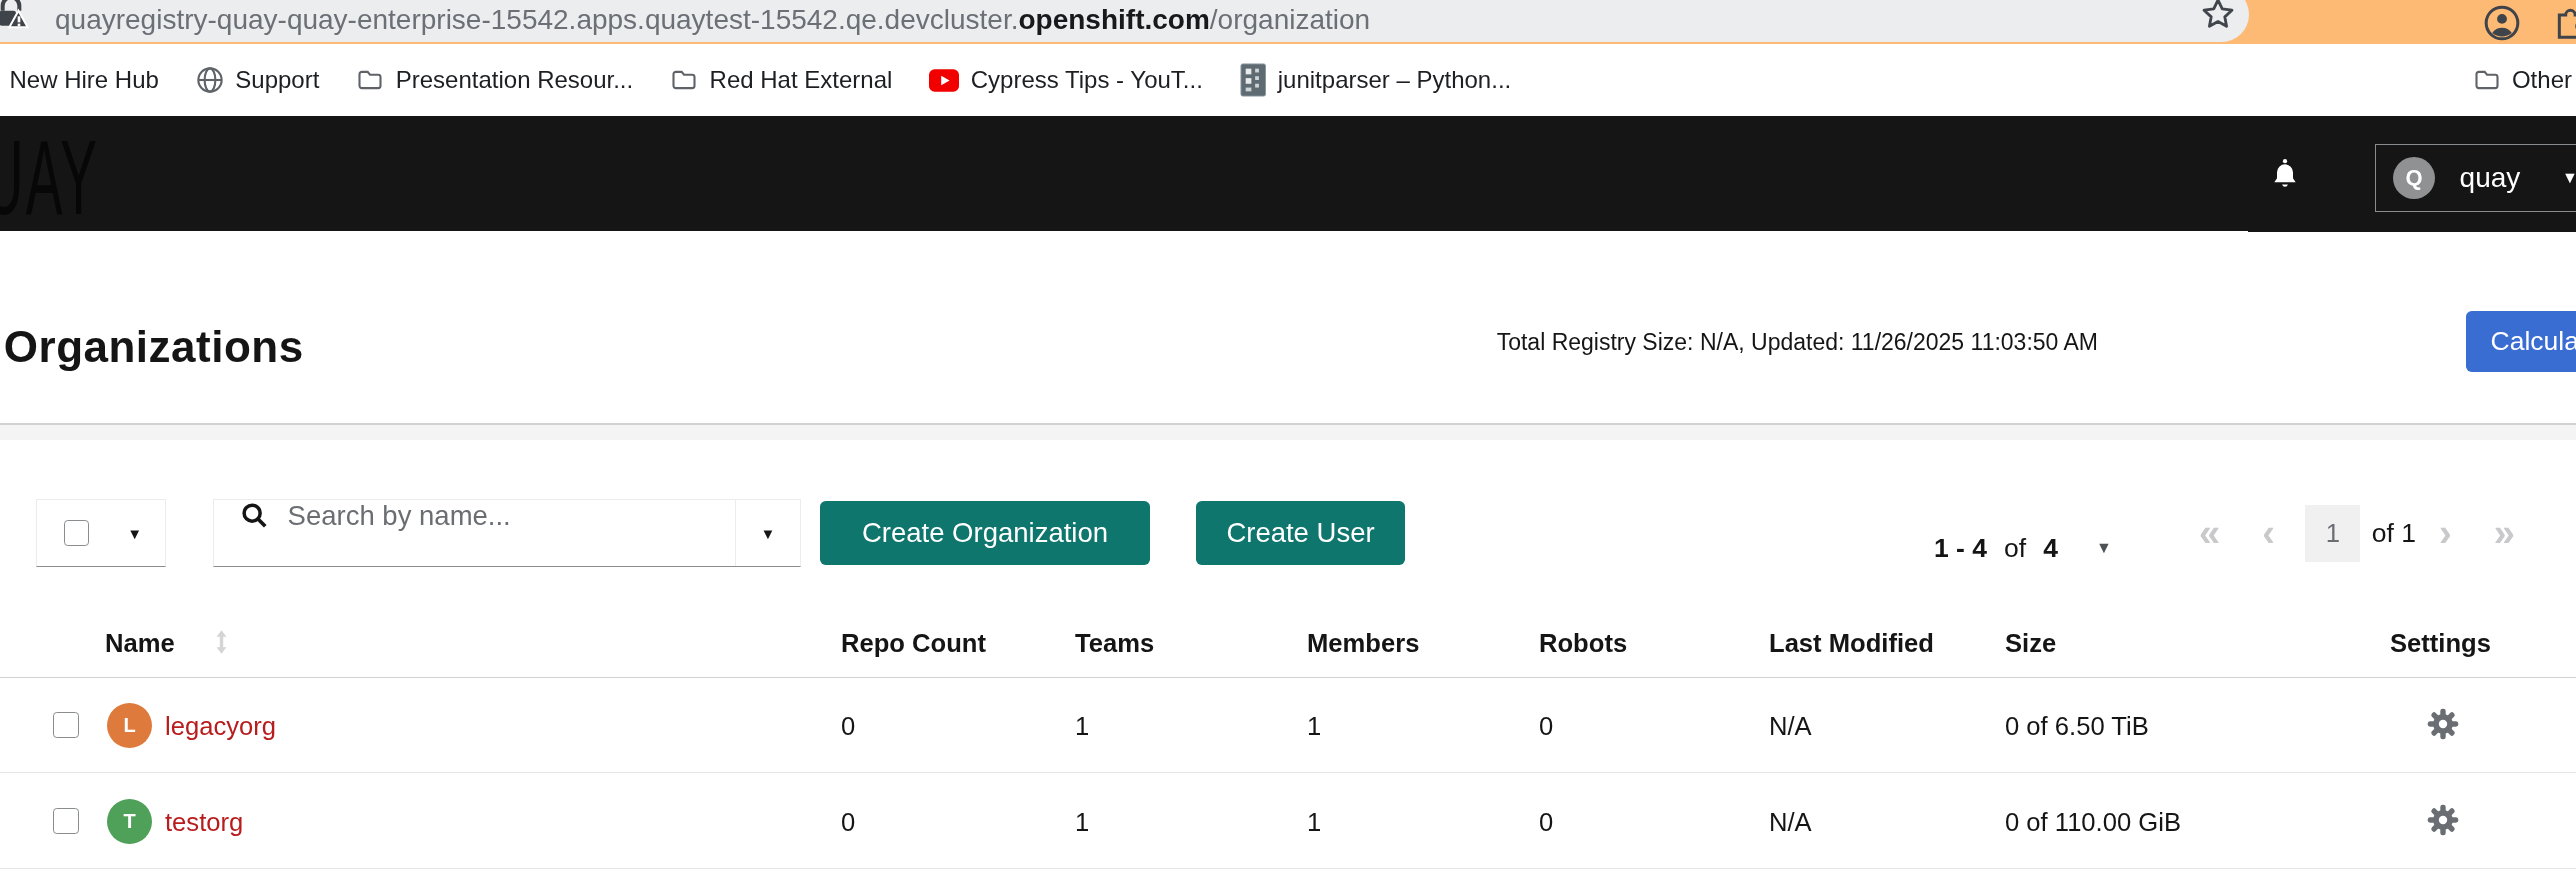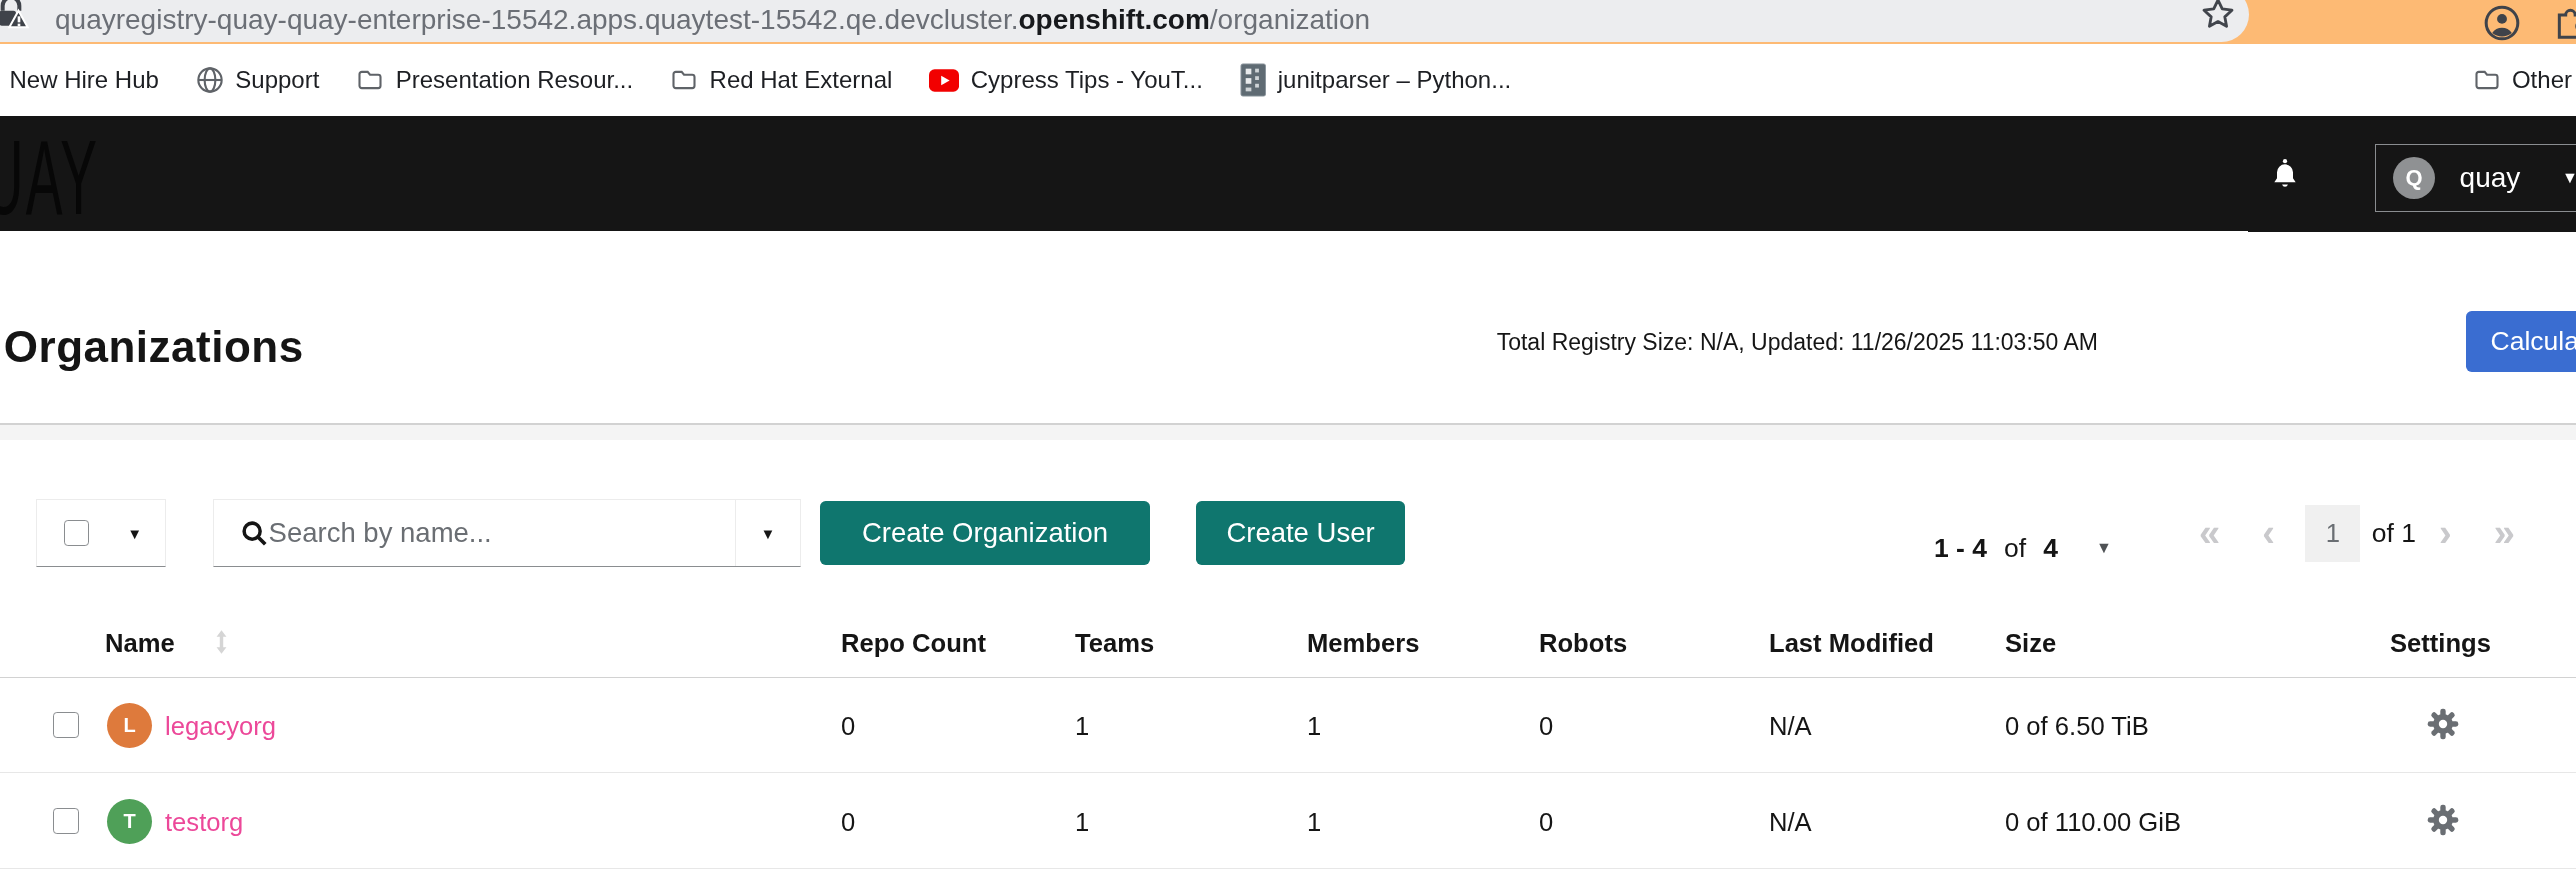--- a/index.html
+++ b/index.html
@@ -46,21 +46,21 @@
     color:#fff; font-size:26.5px; border:none; border-radius:5.7px; text-align:left; padding-left:24.6px; }
   .band-divider { position:absolute; left:0; top:423px; width:2576px; height:1.9px; background:#d2d2d2; }
   .gray-strip { position:absolute; left:0; top:425px; width:2576px; height:15px; background:#f4f4f4; }
   
   .pf-box { background:#fff; border:0.9px solid #ececec; border-bottom:1.9px solid #8a8d90; }
   .bulk-select { position:absolute; left:36px; top:499px; width:130px; height:68px;
     display:flex; align-items:center; justify-content:space-between; padding:0 23px 0 26.5px; }
   .checkbox { width:25.6px; height:25.6px; border:1.9px solid #8a8d90; border-radius:3.8px; background:#fff; }
   .caret { font-size:15px; color:#151515; }
   .search-wrap { position:absolute; left:213px; top:499px; width:588px; height:68px; display:flex; }
-  .search-main { flex:1; display:flex; align-items:center; padding-left:24.6px; }
+  .search-main { flex:1; display:flex; gap:19px; padding-left:24.6px; }
   .search-ph { font-size:27.5px; color:#6a6e73; }
   .search-caret { width:65px; border-left:0.9px solid #ececec; display:flex; align-items:center; justify-content:center; }
   .btn-primary { position:absolute; top:501px; height:64px; background:#0f766e; color:#fff; font-size:27.5px;
     border:none; border-radius:5.7px; display:flex; align-items:center; justify-content:center; }
   .btn-create-org { left:820px; width:330px; }
   .btn-create-user { left:1196px; width:209px; }
   .pag-summary { position:absolute; left:1934px; top:514px; height:68px; display:flex; align-items:center;
     gap:17px; font-size:26.5px; }
   .pag-summary b { font-weight:700; }
   .pag-caret { color:#4f5255; font-size:16px; margin-left:21px; }
@@ -71,21 +71,21 @@
   .page-of { font-size:26.5px; margin:0 2px; white-space:nowrap; }
   
   .thead { position:absolute; left:0; top:614px; width:2576px; height:64px; border-bottom:1.9px solid #d2d2d2; }
   .th { position:absolute; top:15px; font-size:25.6px; font-weight:700; white-space:nowrap; }
   .row { position:absolute; left:0; width:2576px; height:95px; border-bottom:0.9px solid #e7e7e7; background:#fff; }
   .row-1 { top:678px; } .row-2 { top:774px; }
   .cell { position:absolute; top:34px; font-size:25.6px; white-space:nowrap; }
   .row .checkbox { position:absolute; left:53px; top:34px; }
   .org-avatar { position:absolute; left:107px; top:24.6px; width:45px; height:45px; border-radius:50%;
     color:#fff; display:flex; align-items:center; justify-content:center; font-size:20px; font-weight:700; }
-  .org-link { position:absolute; left:165px; top:34px; font-size:25.6px; color:#ec4899; text-decoration:none; }
+  .org-link { position:absolute; left:165px; top:34px; font-size:25.6px; color:#b91c1c; text-decoration:none; }
   .col-name { left:105px; } .col-repo { left:841px; } .col-teams { left:1075px; }
   .col-members { left:1307px; } .col-robots { left:1539px; } .col-lastmod { left:1769px; }
   .col-size { left:2005px; } .col-settings { left:2390px; }
   .sort-ico { position:absolute; left:214px; top:13.3px; }
   .gear-btn { position:absolute; left:2424px; top:28px; width:38px; height:38px; background:none; border:none; }
 </style>
 </head>
 <body>
 
 <div id="screen">

